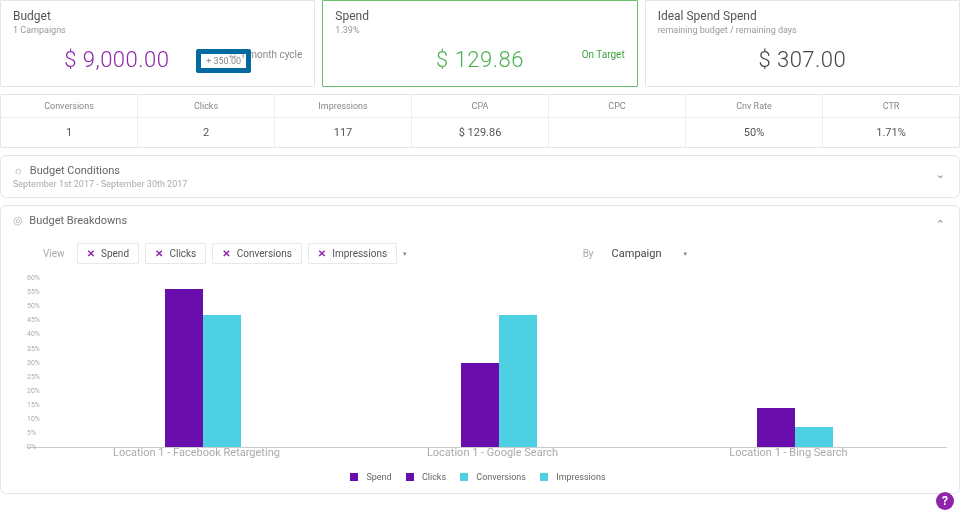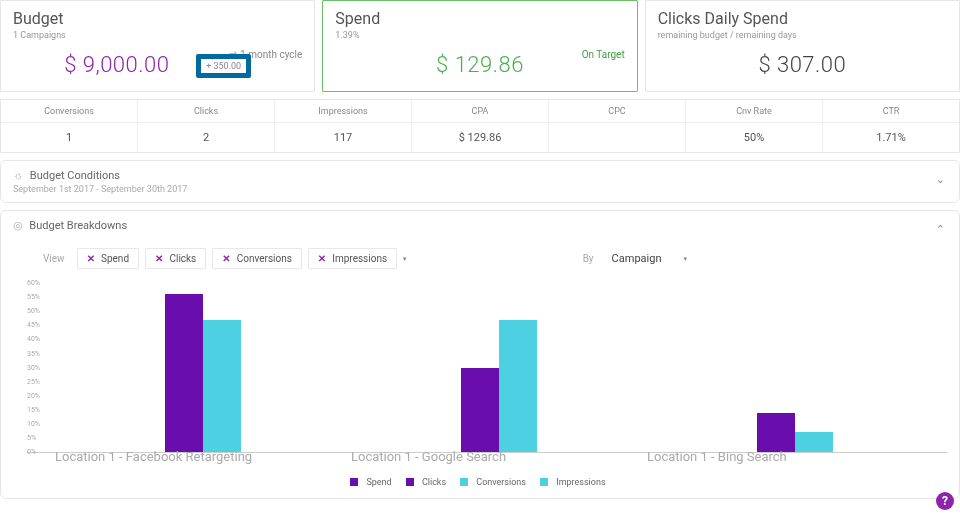--- a/index.html
+++ b/index.html
@@ -15,21 +15,21 @@
   .top-cards { display: flex; gap: 7px; padding: 0 0 7px 0; }
   .card {
     flex: 1;
     border: 1px solid #e5e5e5;
     border-radius: 1px;
     padding: 8px 12px 10px 12px;
     position: relative;
     min-height: 68px;
   }
   .card.active { border: 1px solid #6abf69; }
-  .card-title { font-size: 16px; color: #555; font-weight: 400; }
+  .card-title { font-size: 12px; color: #555; font-weight: 400; }
   .card-sub { font-size: 9px; color: #999; margin-top: 2px; }
   .card-right-label {
     position: absolute; top: 8px; right: 12px; font-size: 10px; color: #888; margin-top: 40px;
   }
   .card-right-label .cy { margin-right: 3px; color:#aaa; }
   .card-right-label.green { color: #3fa23f; }
   .card-value {
     font-size: 22px;
     font-weight: 300;
     text-align: center;
@@ -92,21 +92,21 @@
     transform: translateY(50%);
   }
   .bars {
     position:absolute; bottom:0; left:28px; right:4px; height:100%;
     display:flex;
   }
   .group { flex:1; display:flex; align-items:flex-end; justify-content:center; gap:0; position:relative;}
   .bar { width:38px; }
   .bar.sp { background:#6a0dad; }
   .bar.im { background:#4dd0e1; }
-  .glabel { position:absolute; bottom:-12px; left:0; right:13px; margin:auto; font-size:13px; color:#aaa; text-align:left; }
+  .glabel { position:absolute; bottom:-12px; left:0; right:13px; margin:auto; font-size:11px; color:#aaa; text-align:center; }
 
   .legend { text-align:center; margin-top:24px; font-size:9px; color:#666; }
   .legend span { display:inline-flex; align-items:center; gap:4px; margin:0 4px;}
   .sw { width:8px; height:8px; display:inline-block; }
   .sw.sp{background:#6a0dad;}
   .sw.cl{background:#6a0dad;}
   .sw.cv{background:#4dd0e1;}
   .sw.im{background:#4dd0e1;}
 
   .help {
@@ -132,21 +132,21 @@
   </div>
 
   <div class="card active">
     <div class="card-title">Spend</div>
     <div class="card-sub">1.39%</div>
     <div class="card-right-label green">On Target</div>
     <div class="card-value green">$ 129.86</div>
   </div>
 
   <div class="card">
-    <div class="card-title">Clicks Daily Spend</div>
+    <div class="card-title">Ideal Spend Spend</div>
     <div class="card-sub">remaining budget / remaining days</div>
     <div class="card-value darkv">$ 307.00</div>
   </div>
 </div>
 
 <div class="stats-row">
   <div class="stats-col">
     <div class="stats-head">Conversions</div>
     <div class="stats-val">1</div>
   </div>

